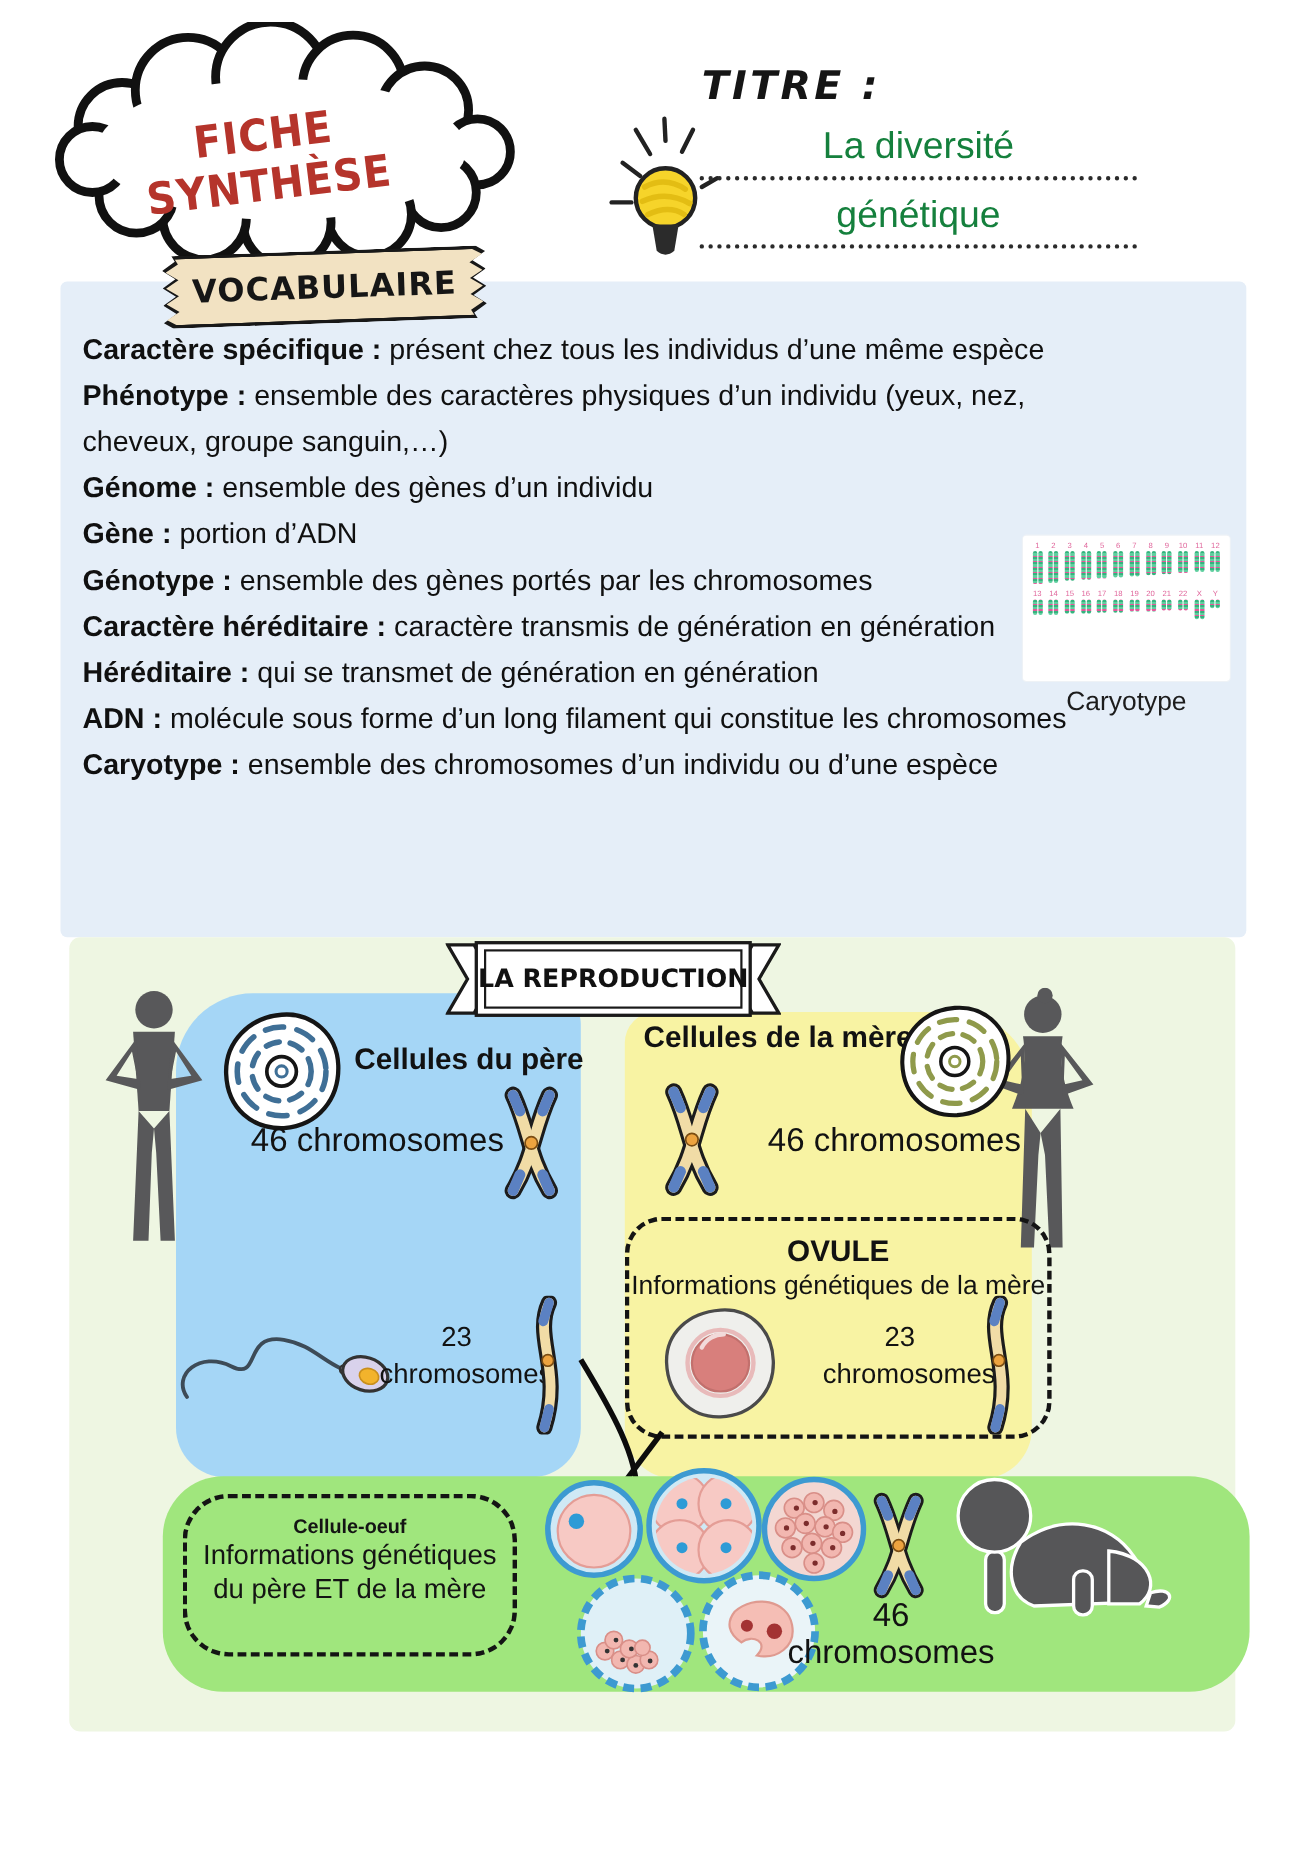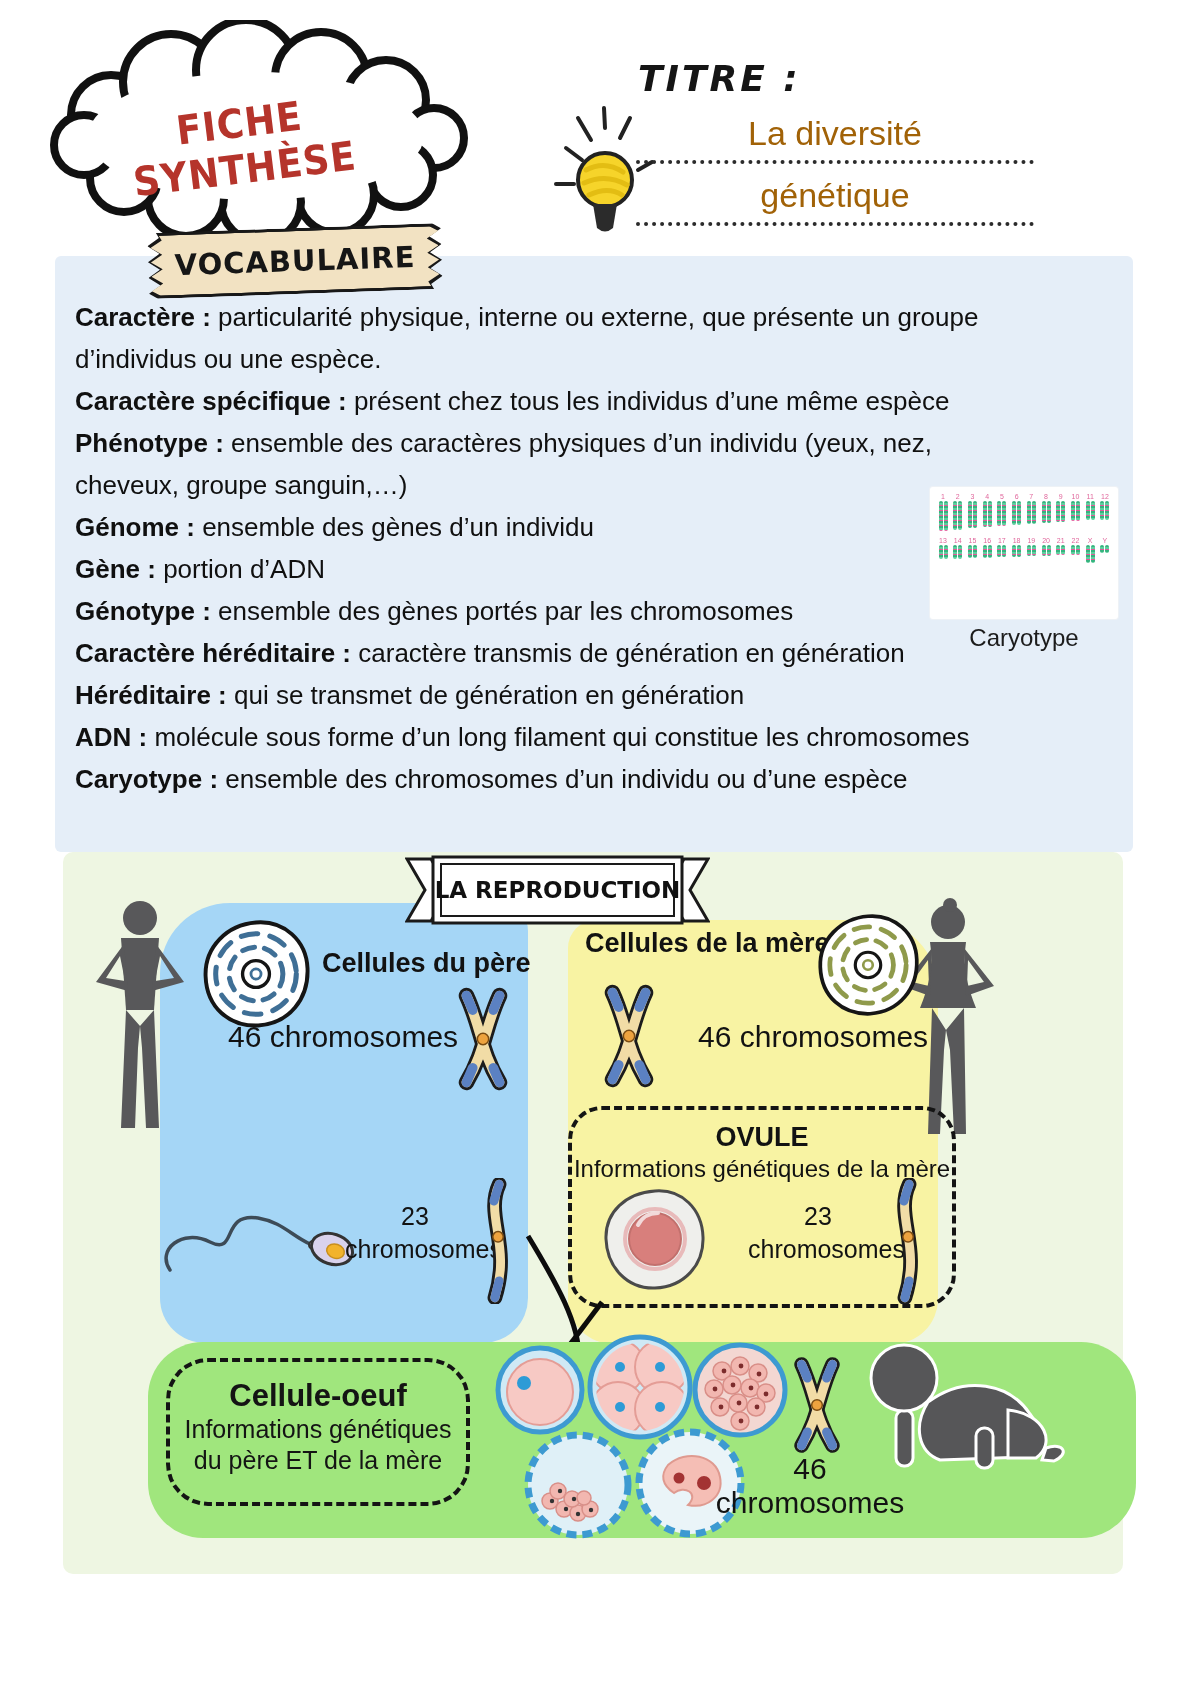--- a/index.html
+++ b/index.html
@@ -9,21 +9,21 @@
 
   
   .cloud-wrap{left:36px;top:20px;width:436px;height:218px;}
   .cloud-text{left:62px;top:100px;width:360px;text-align:center;
       font-family:"DejaVu Sans",sans-serif;font-weight:bold;font-size:40px;letter-spacing:1px;
       color:#b5342b;transform:rotate(-7deg) scaleX(.92);transform-origin:center;}
   .titre-label{left:638px;top:58px;font-family:"DejaVu Sans",sans-serif;font-weight:bold;
       font-size:36px;letter-spacing:3px;color:#151515;font-style:italic;}
   .title-lines{left:636px;top:108px;width:398px;}
   .title-line{height:52px;border-bottom:4px dotted #2b2b2b;font-size:34px;line-height:50px;
-      text-align:center;color:#a16207;margin-bottom:6px;}
+      text-align:center;color:#15803d;margin-bottom:6px;}
 
   
   .vocab-banner{left:148px;top:228px;width:294px;height:66px;transform:rotate(-2deg);}
   .zig-outer{position:absolute;inset:0;background:#181818;
       clip-path:polygon(3% 0%,97% 0%,100% 8%,96% 20%,100% 32%,96% 44%,100% 56%,96% 68%,100% 80%,96% 92%,97% 100%,3% 100%,0% 92%,4% 80%,0% 68%,4% 56%,0% 44%,4% 32%,0% 20%,4% 8%);}
   .zig-inner{position:absolute;inset:3px;background:#f2e2c2;
       clip-path:polygon(3% 0%,97% 0%,100% 8%,96% 20%,100% 32%,96% 44%,100% 56%,96% 68%,100% 80%,96% 92%,97% 100%,3% 100%,0% 92%,4% 80%,0% 68%,4% 56%,0% 44%,4% 32%,0% 20%,4% 8%);
       display:flex;align-items:center;justify-content:center;
       font-family:"DejaVu Sans",sans-serif;font-weight:bold;font-size:29px;color:#161616;letter-spacing:1px;}
   .vocab-panel{left:55px;top:256px;width:1078px;height:596px;background:#e5eef8;border-radius:6px;}
@@ -54,21 +54,21 @@
   .count-text{font-size:30px;color:#121212;}
   .dash-box{border:4px dashed #141414;border-radius:34px;background:transparent;box-sizing:border-box;}
   .sperm-box{left:146px;top:1106px;width:374px;height:202px;}
   .ovule-box{left:568px;top:1106px;width:388px;height:202px;}
   .dash-title{text-align:center;font-weight:bold;font-size:27px;color:#121212;margin-top:12px;}
   .dash-sub{text-align:center;font-size:24px;color:#121212;margin-top:2px;}
   .count-2line{text-align:center;font-size:25px;line-height:33px;color:#121212;}
   .box-egg{left:148px;top:1342px;width:988px;height:196px;background:#a0e67d;border-radius:55px;}
   .egg-dash{left:166px;top:1358px;width:304px;height:148px;border:4px dashed #141414;
       border-radius:42px;box-sizing:border-box;text-align:center;}
-  .egg-title{font-weight:bold;font-size:31px;margin-top:16px;}
+  .egg-title{font-weight:bold;font-size:18px;margin-top:16px;}
   .egg-sub{font-size:25px;line-height:31px;}
 </style>
 </head>
 <body>
 
 <div class="page">
 
   <div class="abs cloud-wrap">
     <svg width="436" height="218" viewBox="0 0 436 218">
       <g fill="#ffffff" stroke="#111111" stroke-width="8">
@@ -117,21 +117,20 @@
   </div>
 
   <div class="abs vocab-panel"></div>
 
   <div class="abs vocab-banner">
     <div class="zig-outer"></div>
     <div class="zig-inner">VOCABULAIRE</div>
   </div>
 
   <div class="abs vocab-text">
-    <p><b>Caractère :</b> <span>particularité physique, interne ou externe, que présente un groupe d’individus ou une espèce.</span></p>
     <p><b>Caractère spécifique :</b> <span>présent chez tous les individus d’une même espèce</span></p>
     <p><b>Phénotype :</b> <span>ensemble des caractères physiques d’un individu (yeux, nez, cheveux, groupe sanguin,…)</span></p>
     <p><b>Génome :</b> <span>ensemble des gènes d’un individu</span></p>
     <p><b>Gène :</b> <span>portion d’ADN</span></p>
     <p><b>Génotype :</b> <span>ensemble des gènes portés par les chromosomes</span></p>
     <p><b>Caractère héréditaire :</b> <span>caractère transmis de génération en génération</span></p>
     <p><b>Héréditaire :</b> <span>qui se transmet de génération en génération</span></p>
     <p><b>ADN :</b> <span>molécule sous forme d’un long filament qui constitue les chromosomes</span></p>
     <p><b>Caryotype :</b> <span>ensemble des chromosomes d’un individu ou d’une espèce</span></p>
   </div>

